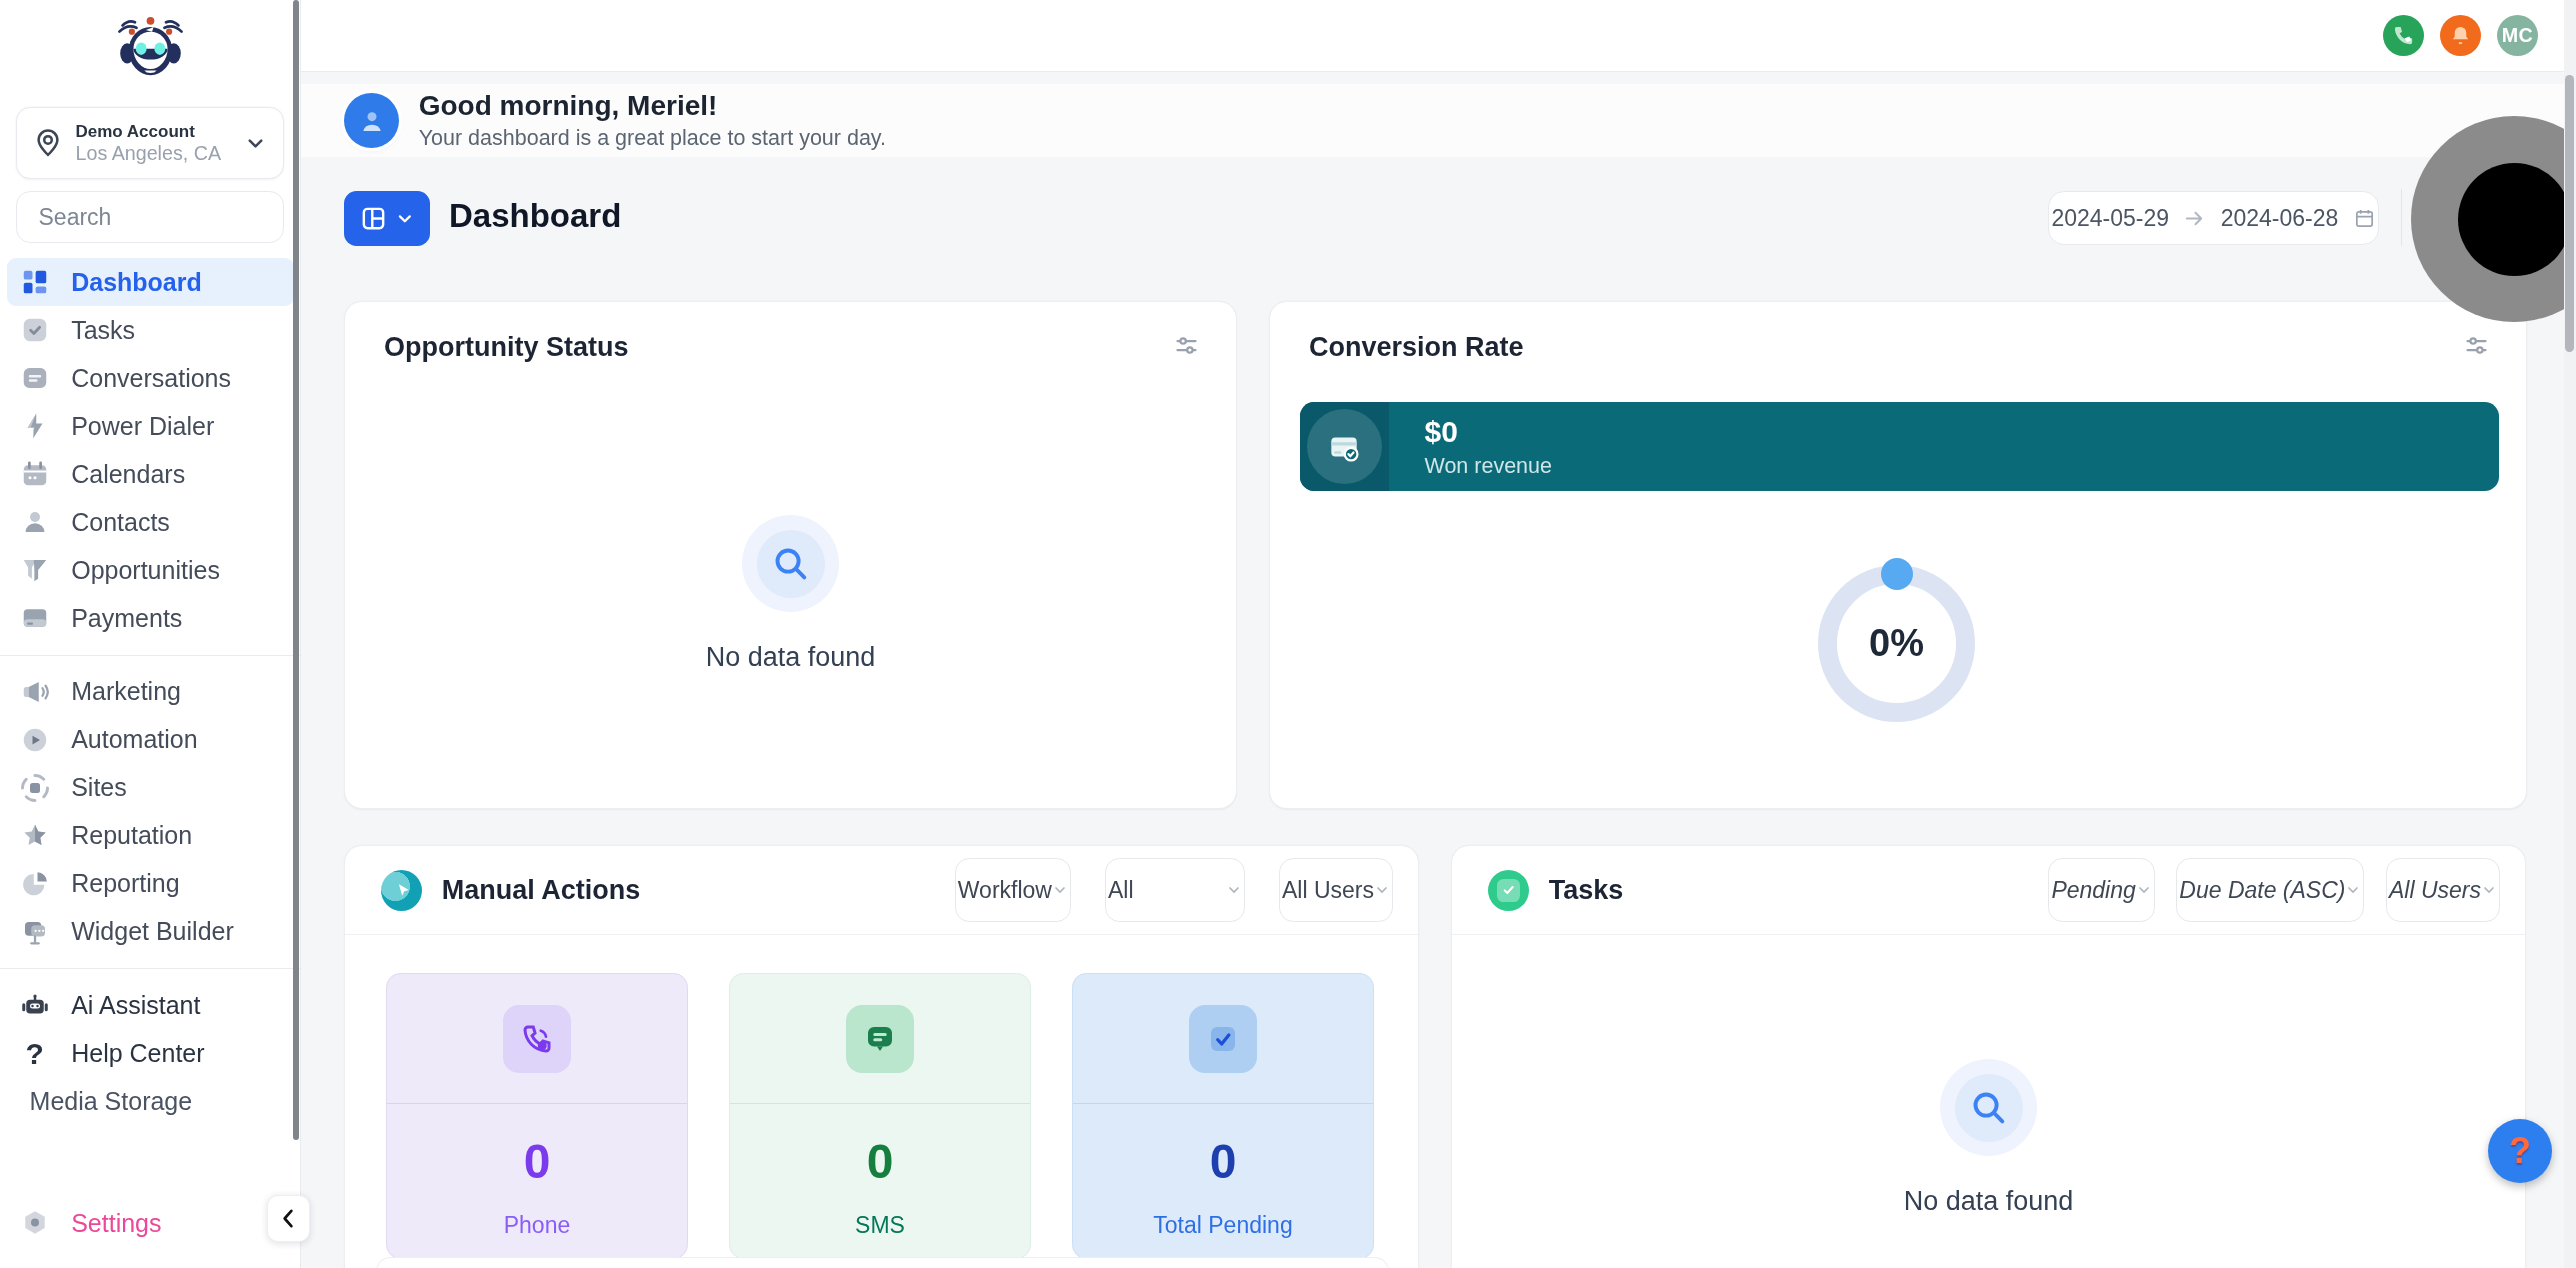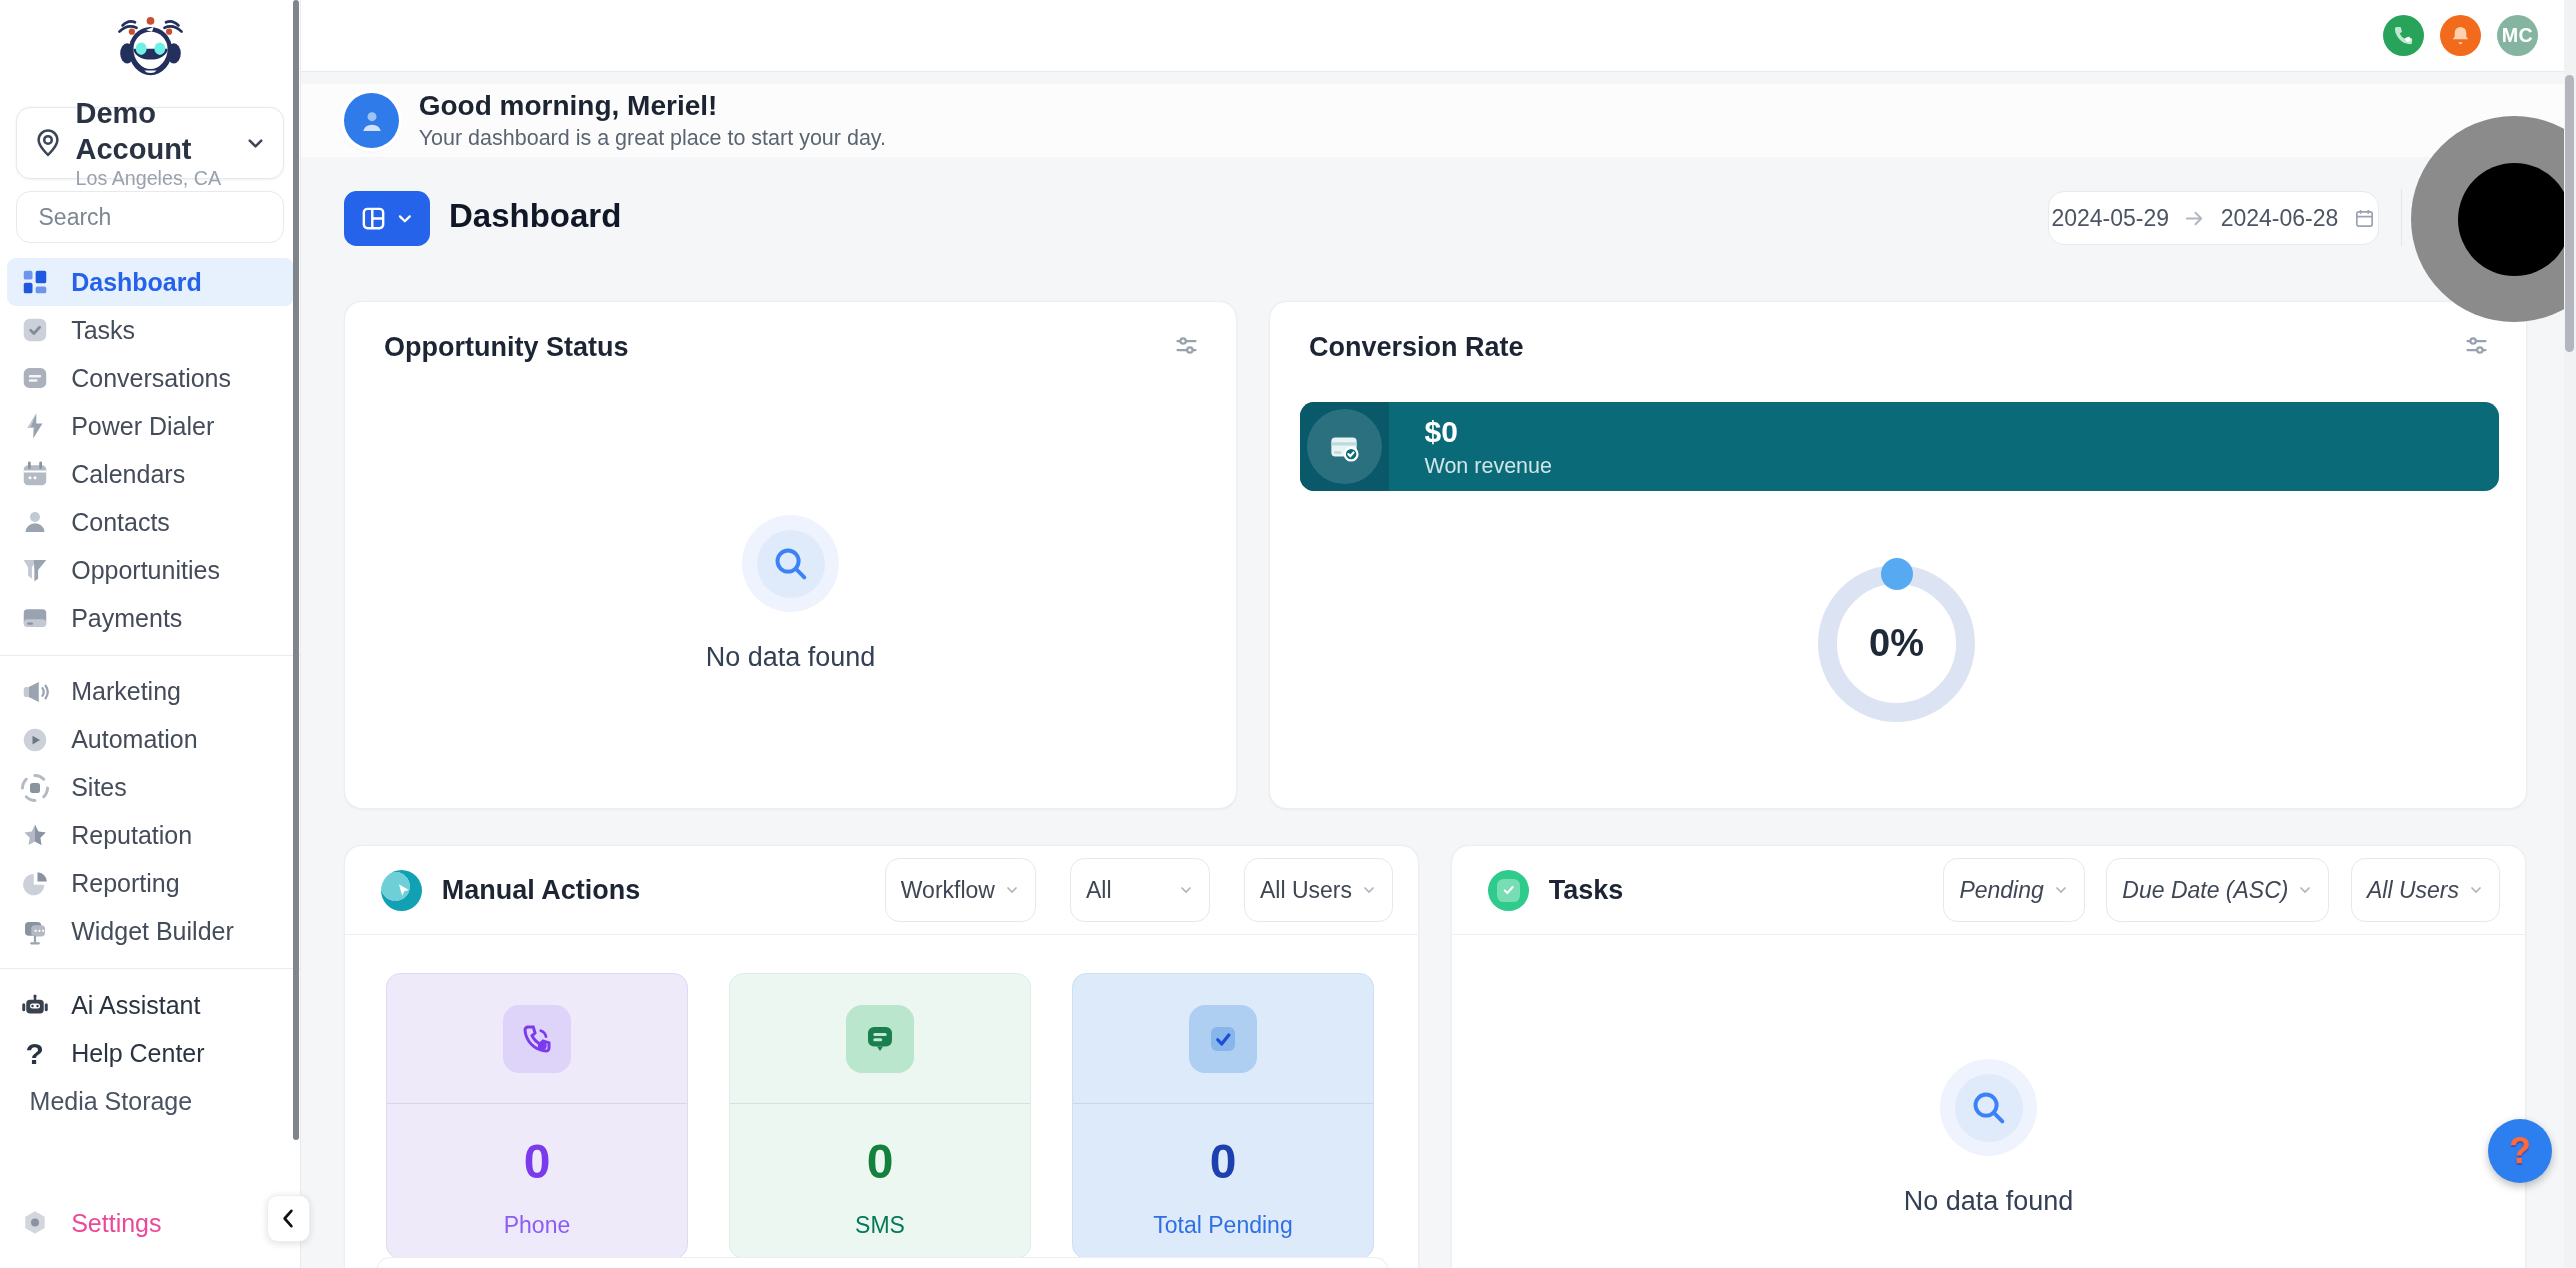--- a/index.html
+++ b/index.html
@@ -6,21 +6,21 @@
   html,body { width:2576px; height:1268px; }
   body {
     font-family: "Liberation Sans", "DejaVu Sans", sans-serif;
     background:#f5f6f8; overflow:hidden; position:relative; color:#3f4754;
   }
   
   .sidebar { position:absolute; left:0; top:0; width:301px; height:1268px; background:#fff; border-right:0.9px solid #e8eaee; z-index:3; }
   .logo { position:absolute; top:12.5px; left:111px; width:79px; height:73px; }
   .acct { position:absolute; left:16px; top:107px; width:268px; height:72px; background:#fff; border:0.9px solid #e7e9ee; border-radius:14.3px; box-shadow:0 0.9px 2.7px rgba(16,24,40,.06); display:flex; align-items:center; padding:0 16px; cursor:pointer; }
   .acct-texts { flex:1; margin-left:12.5px; overflow:hidden; }
-  .acct-name { font-size:29px; font-weight:700; color:#2a3342; line-height:1.25; }
+  .acct-name { font-size:17px; font-weight:700; color:#2a3342; line-height:1.25; }
   .acct-loc { font-size:19.7px; color:#98a1ad; line-height:1.2; }
   .searchbox { position:absolute; left:16px; top:191px; width:268px; height:52px; background:#fff; border:0.9px solid #e7e9ee; border-radius:14.3px; display:flex; align-items:center; padding:0 12.5px; }
   .searchbox input { border:none; outline:none; flex:1; font-size:23px; color:#3f4754; margin-left:9px; background:transparent; font-family:inherit; }
   .searchbox input::placeholder { color:#7d8694; }
   .nav { position:absolute; left:0; top:258px; width:301px; }
   .nav-item { display:flex; align-items:center; height:48px; margin:0 7.2px; padding:0 12.5px; border-radius:9px; font-size:25px; color:#444c59; cursor:pointer; }
   .nav-item .nic { width:30px; height:30px; margin-right:21.5px; flex:0 0 30px; }
   .nav-item.active { background:#e7f0fd; color:#2462eb; font-weight:600; }
   .nav-div { height:0.9px; background:#e9ebef; margin:12.5px 0; }
   .nav-item.textonly { padding-left:22.4px; color:#4a5361; }
@@ -67,21 +67,21 @@
   .banner-label { font-size:21.5px; color:#cfe6e9; margin-top:5.4px; }
   .donut { position:absolute; left:548px; top:263px; width:157px; height:157px; border-radius:50%; border:19.7px solid #dce4f3; display:flex; align-items:center; justify-content:center; }
   .donut-dot { position:absolute; left:50%; top:-26px; transform:translateX(-50%); width:32px; height:32px; border-radius:50%; background:#57aaf2; }
   .donut-val { font-size:38px; font-weight:600; color:#1f2937; }
   
   .head-row { display:flex; align-items:center; height:89px; padding:0 25px 0 36px; border-bottom:0.9px solid #eef0f3; }
   .head-ic { width:41px; height:41px; border-radius:50%; margin-right:19.7px; position:relative; flex:0 0 41px; }
   .hi-teal { background:radial-gradient(circle at 35% 40%, #6fcfd6 0 40%, #12a0b5 41%); }
   .hi-green { background:#2fcb8c; display:flex; align-items:center; justify-content:center; }
   .chipcheck { width:23px; height:23px; border-radius:6.3px; background:rgba(255,255,255,.35); display:flex; align-items:center; justify-content:center; }
-  .dd { height:64px; background:#fff; border:0.9px solid #e6e8ec; border-radius:14.3px; display:flex; align-items:center; justify-content:center; gap:9px; font-size:23px; color:#3f4754; padding:0 15px; cursor:pointer; }
+  .dd { height:64px; background:#fff; border:0.9px solid #e6e8ec; border-radius:14.3px; display:flex; align-items:center; justify-content:center; font-size:23px; color:#3f4754; padding:0 2px; cursor:pointer; }
   .dd-group { margin-left:auto; display:flex; gap:34px; }
   .tiles { display:flex; gap:41px; padding:38px 41px 0 41px; }
   .tile { width:302px; height:286px; border-radius:14.3px; border:0.9px solid transparent; overflow:hidden; }
   .tile-top { height:130px; display:flex; align-items:center; justify-content:center; border-bottom:0.9px solid rgba(120,120,160,.18); }
   .chip { width:68px; height:68px; border-radius:16px; display:flex; align-items:center; justify-content:center; }
   .tile-num { text-align:center; font-size:48px; font-weight:600; margin-top:30px; }
   .tile-label { text-align:center; font-size:23px; margin-top:23px; }
   .t-purple { background:#eeeaf9; border-color:#e0d9f4; }
   .t-purple .tile-num { color:#7c3aed; } .t-purple .tile-label { color:#8b5cf6; }
   .t-green { background:#edf7f1; border-color:#ddefe5; }

